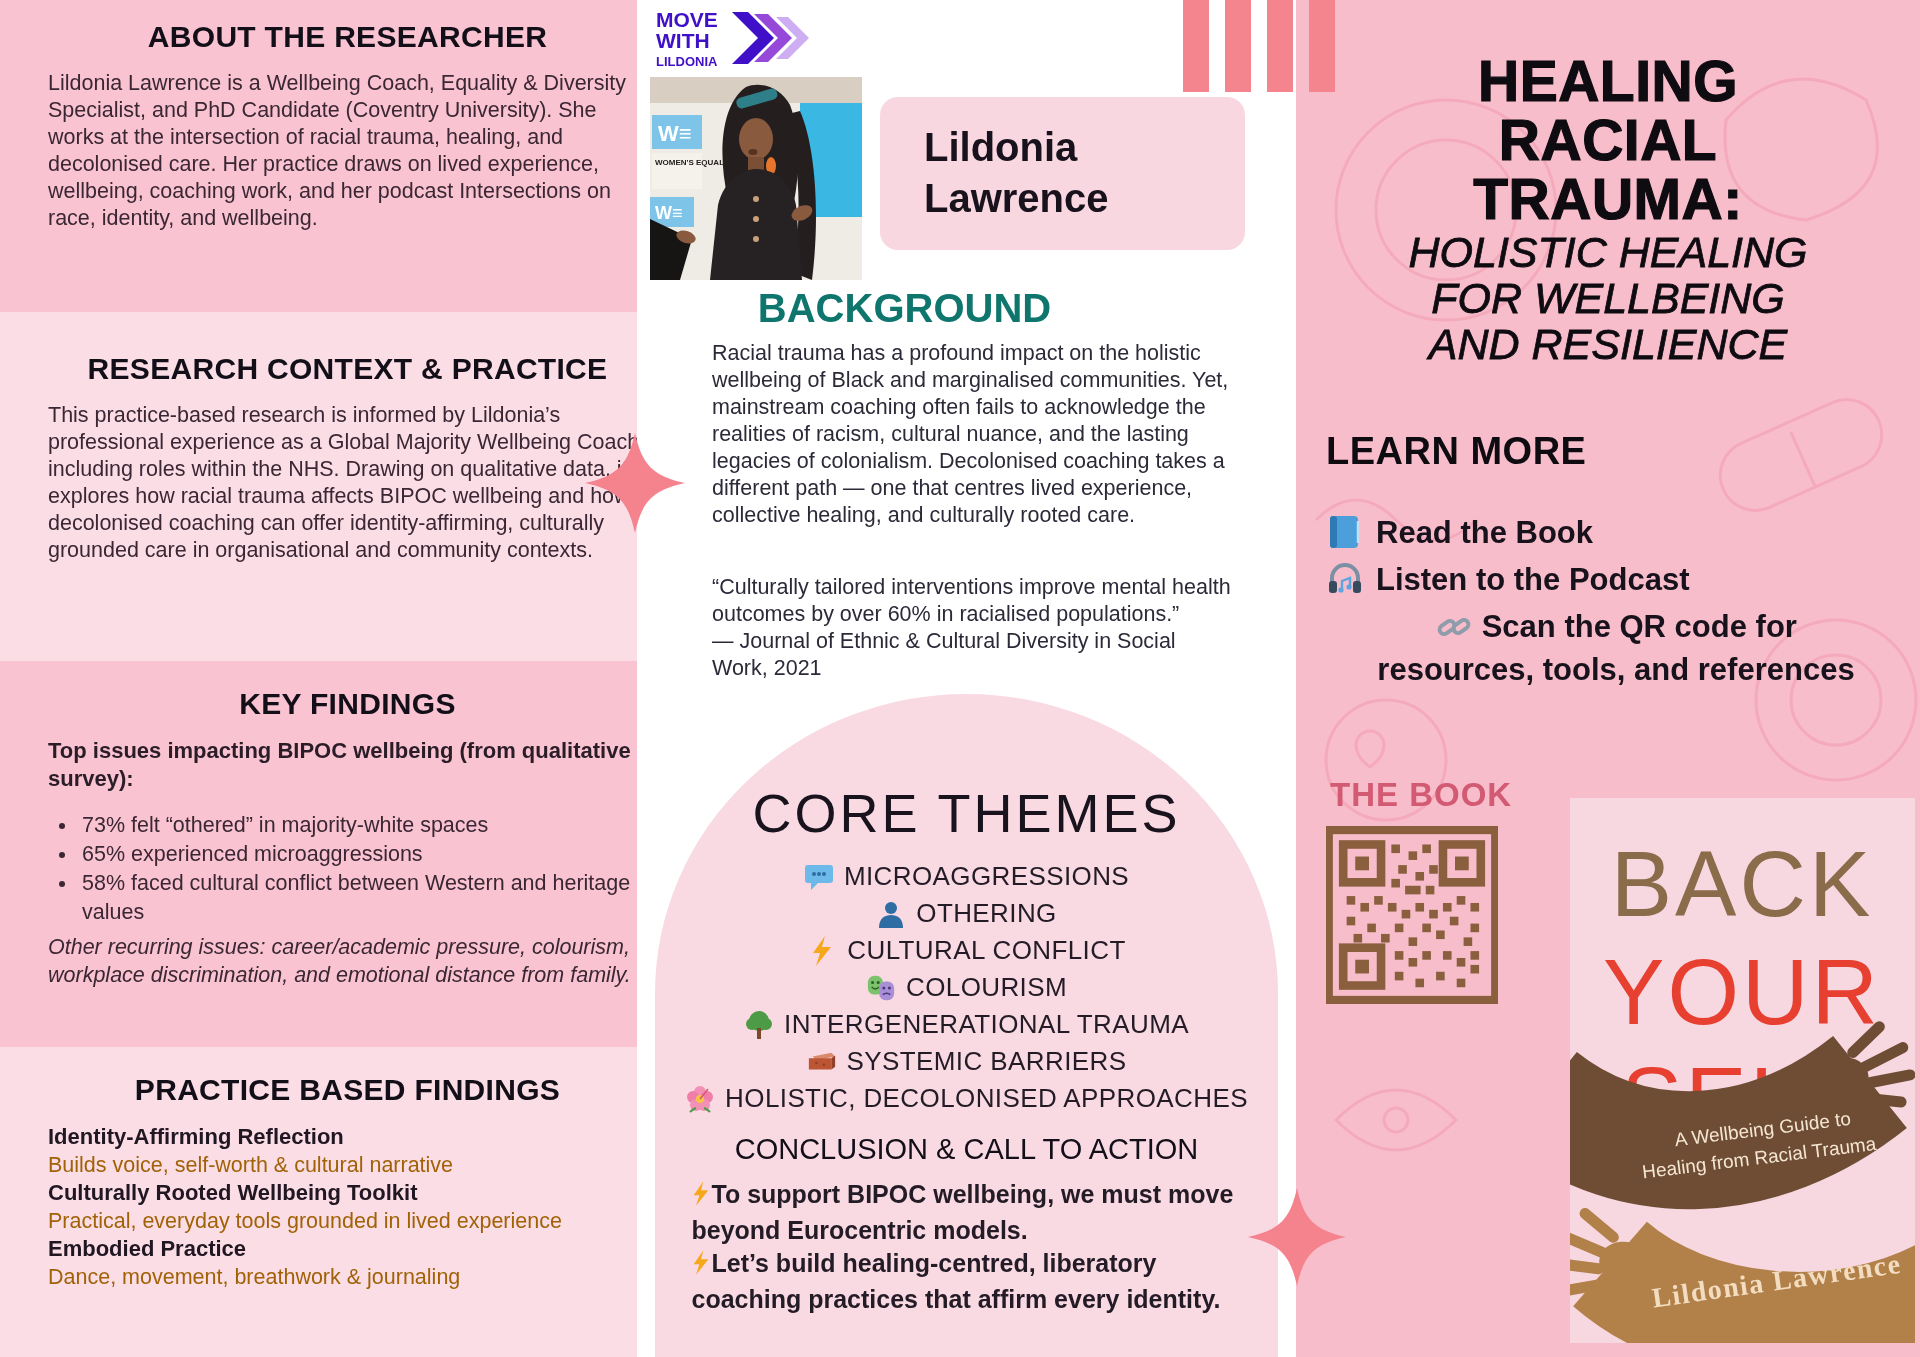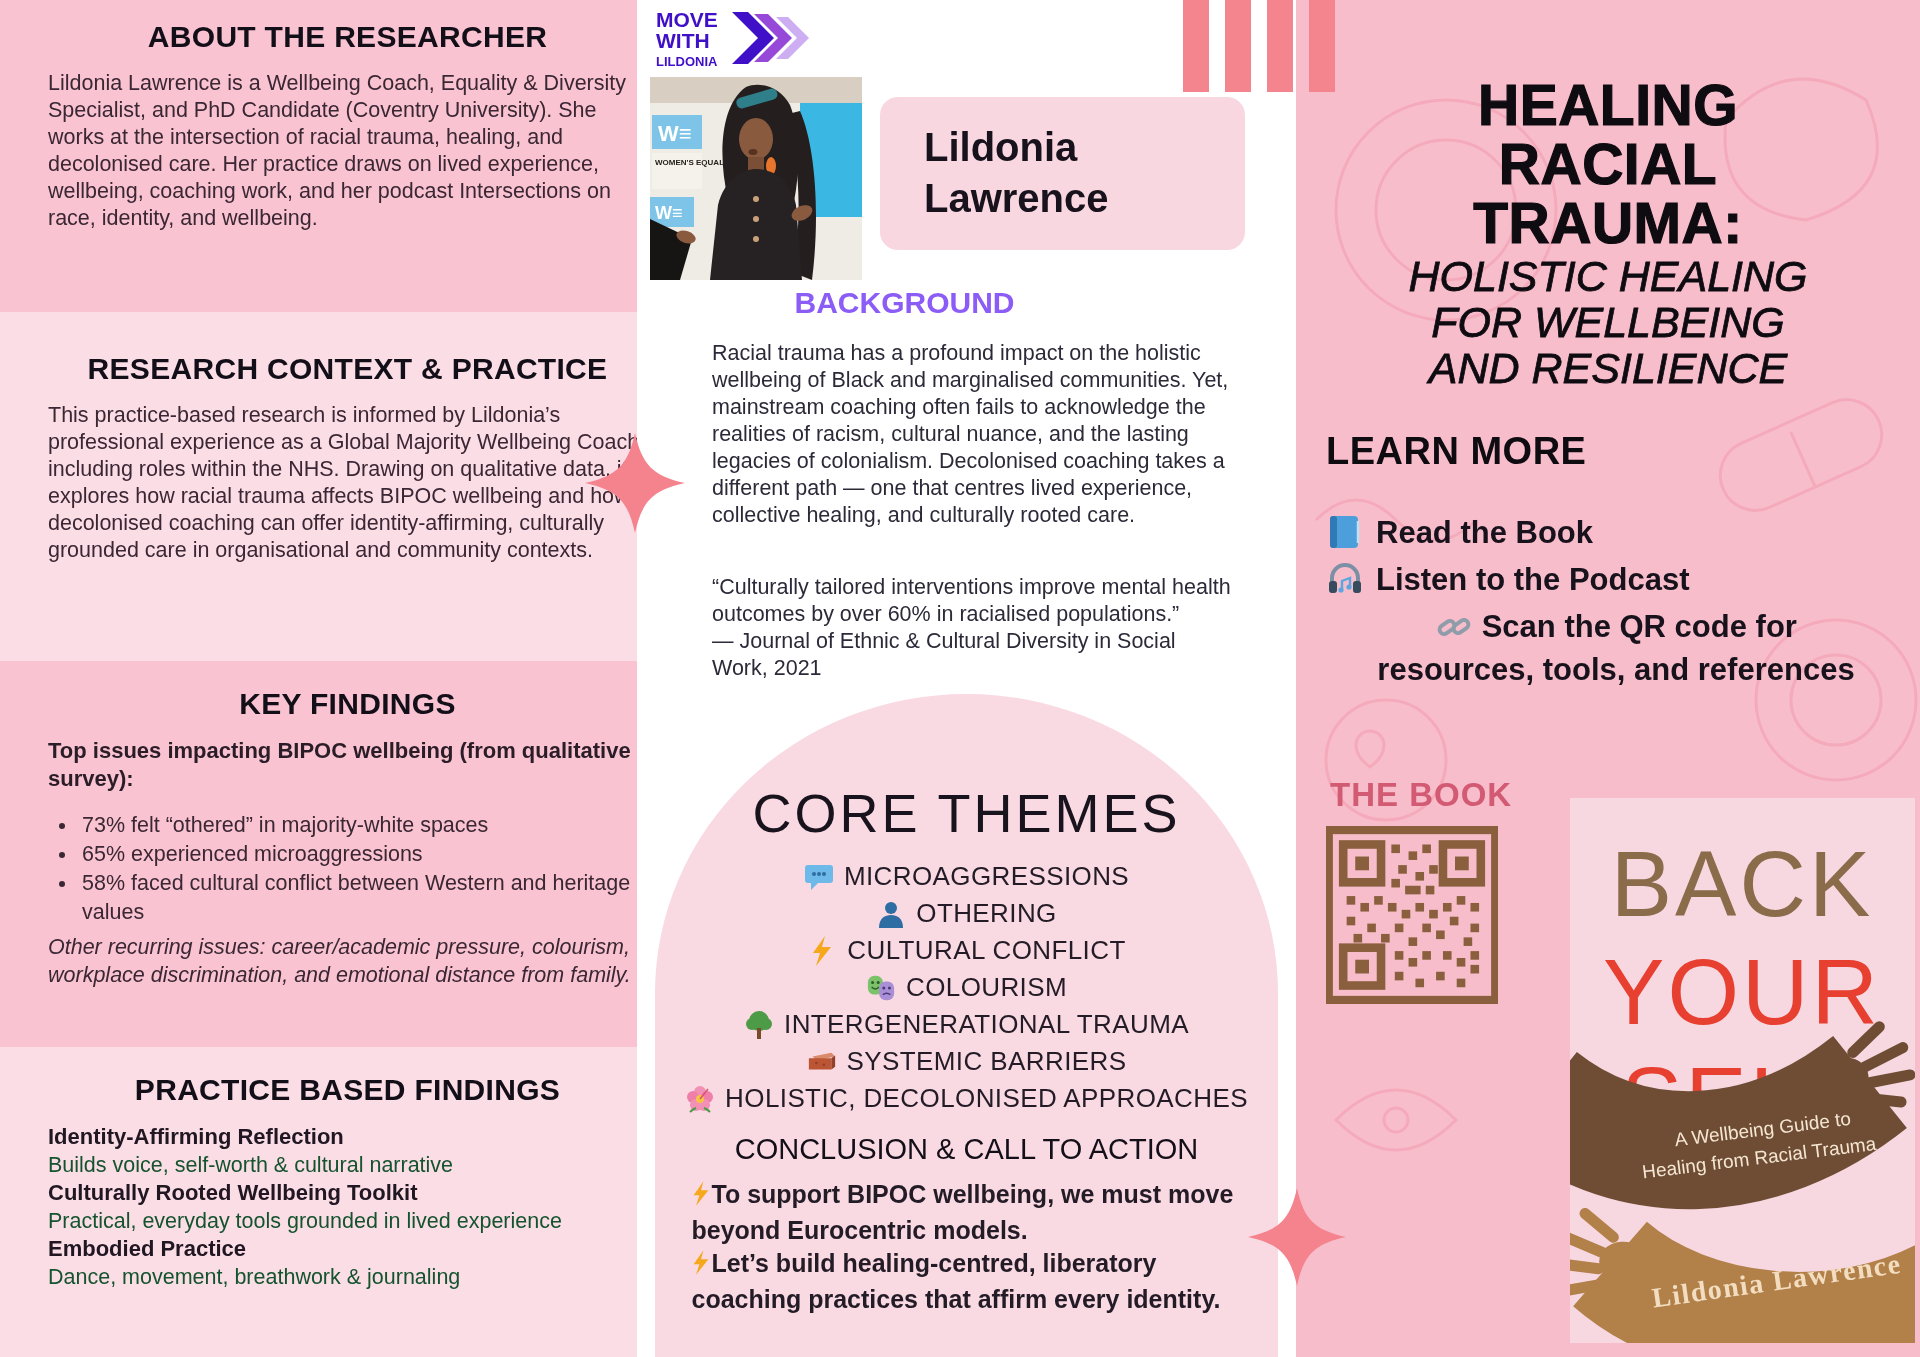--- a/index.html
+++ b/index.html
@@ -17,30 +17,30 @@
   .sec3 { top:661px;  height:386px; padding-top:26px; }
   .sec4 { top:1047px; height:310px; padding-top:26px; }
   .sec-title { font-size:30px; font-weight:bold; color:#130f18; text-align:center;
                letter-spacing:.3px; margin-bottom:16px; }
   .body-text { font-size:21.5px; line-height:27px; color:#3a2733; }
   .bold-intro { font-size:22px; line-height:28px; font-weight:bold; color:#2b1d27; margin-bottom:18px;}
   .kf-list { list-style:disc; margin:0 0 6px 30px; }
   .kf-list li { font-size:21.5px; line-height:29px; color:#3a2733; padding-left:4px;}
   .italic-note { font-size:21.5px; line-height:28px; font-style:italic; color:#3a2733; }
   .pf-head { font-size:22px; line-height:28px; font-weight:bold; color:#201722; }
-  .pf-detail { font-size:21.5px; line-height:28px; color:#14532d; }
+  .pf-detail { font-size:21.5px; line-height:28px; color:#a16207; }
   
   .middle { position:absolute; left:637px; top:0; width:659px; height:1357px; background:#ffffff; }
   .logo { position:absolute; left:19px; top:8px; width:210px; height:62px; }
   .photo { position:absolute; left:13px; top:77px; width:212px; height:203px; overflow:hidden; }
   .name-box { position:absolute; left:243px; top:97px; width:365px; height:153px;
               background:#f9d7e1; border-radius:18px; padding:25px 0 0 44px; }
   .name-box div { font-size:40px; font-weight:bold; line-height:51px; color:#17121c; }
   .bg-title { position:absolute; left:0; top:286px; width:535px; text-align:center;
-              font-size:30px; font-weight:bold; color:#8b5cf6; }
+              font-size:40px; font-weight:bold; color:#0f766e; }
   .bg-body { position:absolute; left:75px; top:340px; width:525px;
              font-size:21.5px; line-height:27px; color:#2c2a38; }
   .bg-quote { position:absolute; left:75px; top:574px; width:525px;
               font-size:21.5px; line-height:27px; color:#2c2a38; }
   .arch { position:absolute; left:18px; top:694px; width:623px; height:663px;
           background:#f9d9e2; border-radius:312px 312px 0 0 / 300px 300px 0 0; }
   .core-title { margin-top:88px; text-align:center; font-size:54px; font-weight:normal;
                 letter-spacing:3px; color:#18131c; }
   .themes { margin-top:14px; }
   .theme-row { display:flex; justify-content:center; align-items:center; gap:10px;
@@ -51,21 +51,21 @@
   .c-point { font-size:25px; line-height:33px; font-weight:bold; color:#231c26; }
   .bolt { display:inline-block; vertical-align:-3px; margin-right:2px; }
   
   .sparkle { position:absolute; }
   .bars { position:absolute; left:1183px; top:0; height:92px; display:flex; gap:16px; }
   .bar { width:26px; height:92px; background:#f4858f; }
   
   .right { position:absolute; left:1296px; top:0; width:624px; height:1357px;
            background:#f8bdca; overflow:hidden; }
   .doodles { position:absolute; inset:0; opacity:.55; }
-  .r-title { position:relative; padding-top:76px; text-align:center; color:#0e0b11; }
+  .r-title { position:relative; padding-top:52px; text-align:center; color:#0e0b11; }
   .r-title-main div { font-size:57px; line-height:59px; font-weight:bold; letter-spacing:.5px;
                       -webkit-text-stroke:1.2px #0e0b11; }
   .r-title-sub div { font-size:43px; line-height:46px; font-style:italic; font-weight:normal;
                      -webkit-text-stroke:.8px #0e0b11; }
   .learn { position:absolute; left:30px; top:430px; width:580px; }
   .learn-title { font-size:38px; font-weight:bold; letter-spacing:.5px; color:#0e0b11;}
   .learn-items { margin-top:38px; }
   .learn-row { display:flex; align-items:flex-start; gap:12px; font-size:31px; font-weight:bold;
                line-height:43px; color:#17121b; margin-bottom:4px; }
   .l-icon { display:inline-flex; width:38px; height:40px; align-items:center; justify-content:center; flex:none;}

